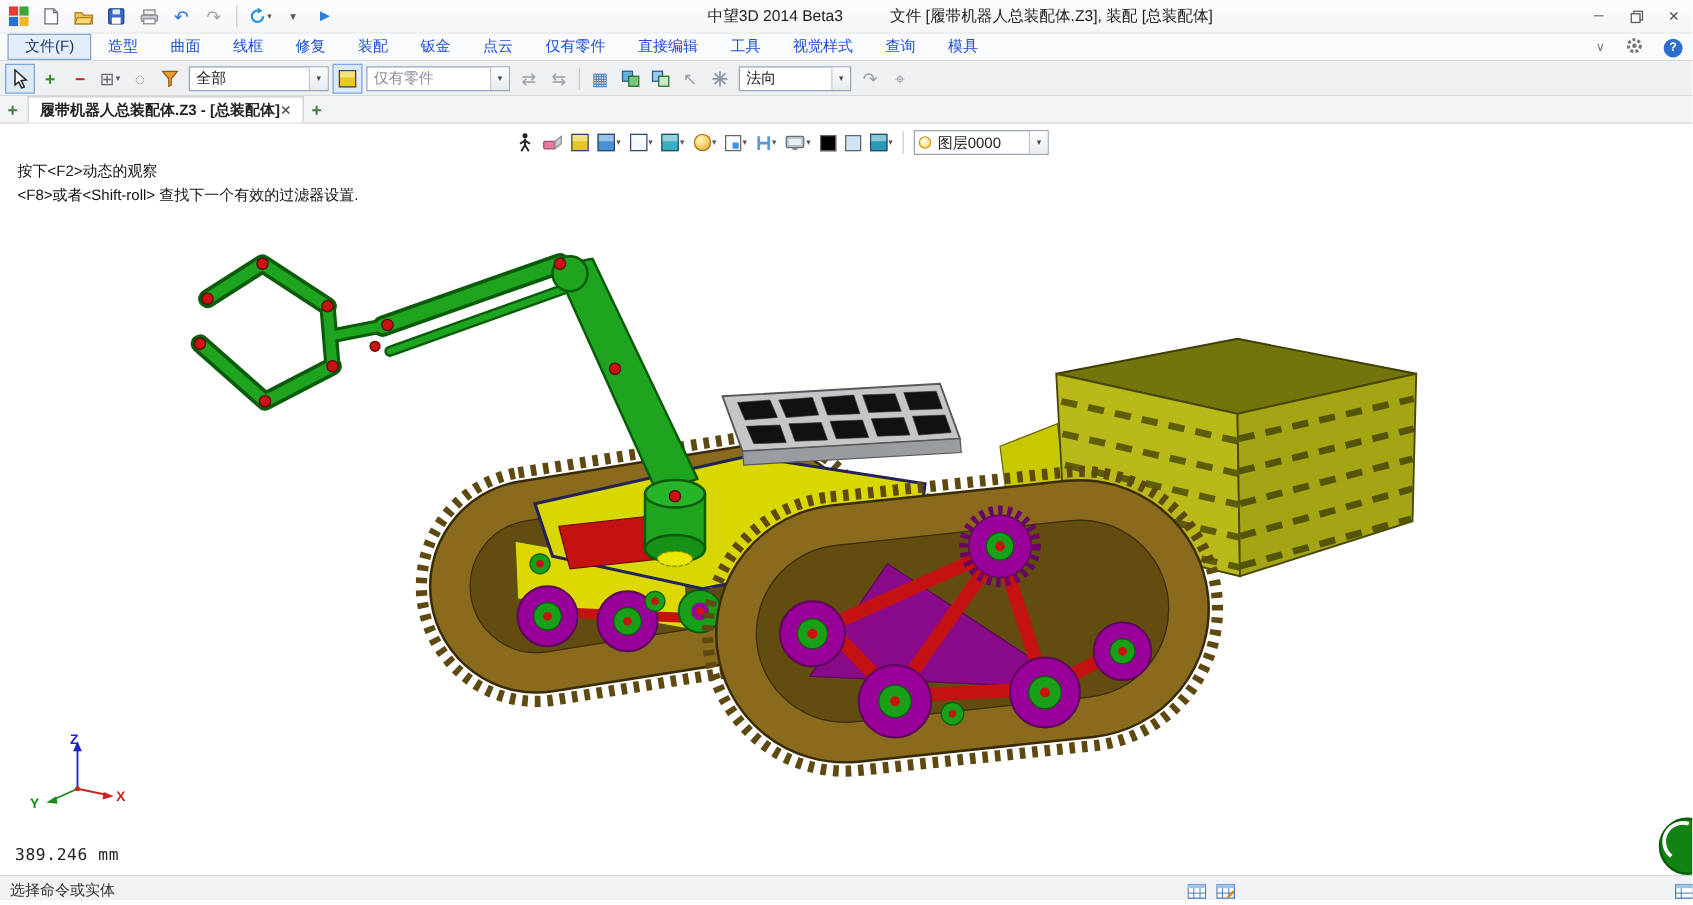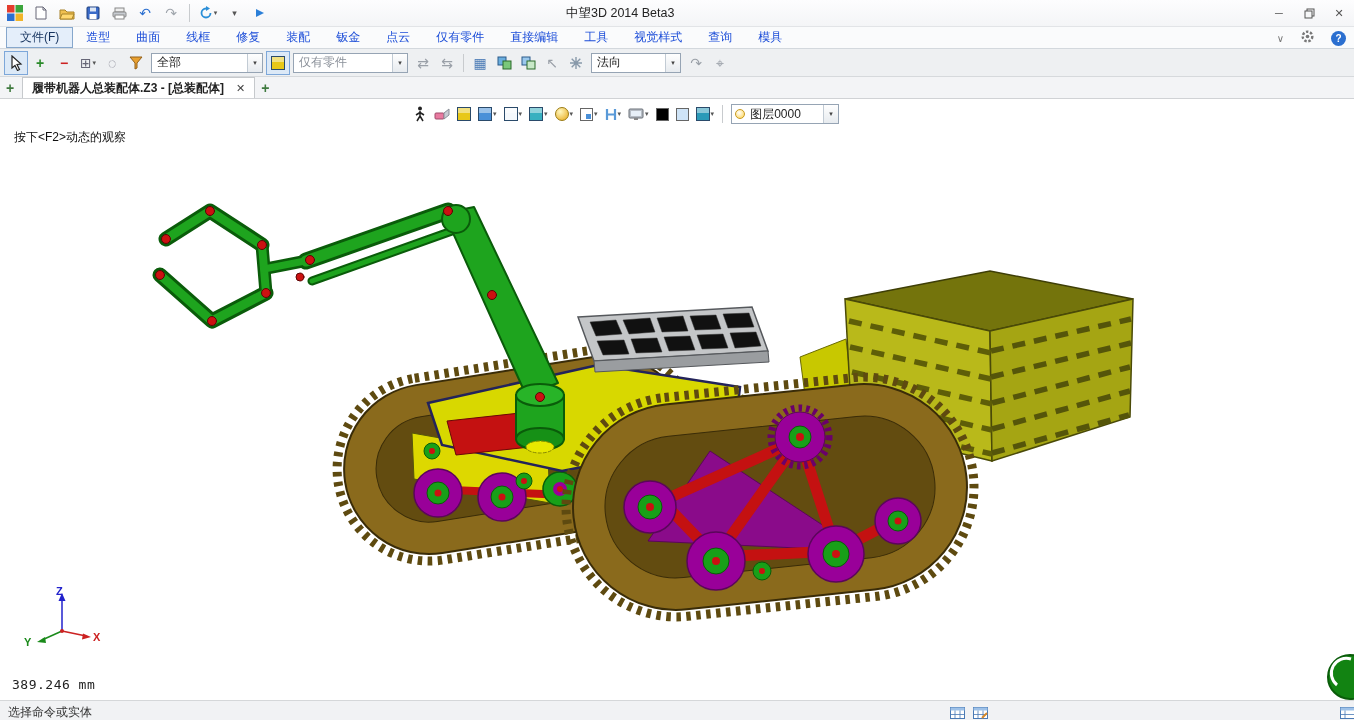--- a/index.html
+++ b/index.html
@@ -37,21 +37,21 @@
     border-left:1px solid #c2cbd4;background:linear-gradient(#fefefe,#e7ebef);font-size:7px;color:#444}
   .gray{color:#8a9099}
   .dd{font-size:7px;color:#555;margin-left:1px}
 
   
   .tabbar{position:absolute;left:0;top:77px;width:1354px;height:22px;background:#f3f4f6;
     border-bottom:1px solid #d0d2d5;display:flex;align-items:flex-end}
   .plusbtn{width:20px;height:21px;display:flex;align-items:center;justify-content:center;
     color:#3f7a3f;font-size:14px;font-weight:bold}
   .doctab{height:21px;background:#fff;border:1px solid #c6c9cc;border-bottom:none;
-    display:flex;align-items:center;gap:12px;padding:0 9px;margin-left:2px}
+    display:flex;align-items:center;gap:0;padding:0 9px;margin-left:2px}
   .doctab .ttl{font-weight:bold;color:#222}
   .doctab .close{color:#444;font-size:11px}
 
   
   .canvas{position:absolute;left:0;top:99px;width:1354px;height:601px;background:#fff;overflow:hidden}
   .model{position:absolute;left:0;top:0}
   .float-toolbar{position:absolute;left:410px;top:4px;display:flex;align-items:center;gap:1px}
   .fbtn{height:22px;display:flex;align-items:center;justify-content:center;padding:0 3px}
   .cube{width:14px;height:14px;border:1px solid #2a4a6a;position:relative}
   .cube::before{content:"";position:absolute;left:0;top:0;right:0;height:5px;background:rgba(255,255,255,.45)}
@@ -138,20 +138,21 @@
       <span class="qbtn">
           <span class="dd" style="font-size:9px">▾</span>
         </span>
       <span class="qbtn">
         <svg width="12" height="12">
             <polygon points="2,2 10,6 2,10" fill="#2b7fd8"></polygon>
           </svg>
       </span>
     </div>
     <div class="apptitle">中望3D 2014 Beta3</div>
+    <div class="docinfo">文件 [履带机器人总装配体.Z3],  装配 [总装配体]</div>
     <div class="winbtns">
       <span class="winbtn">─</span>
       <span class="winbtn">
         <svg width="11" height="11">
             <rect x="3" y="1" width="7" height="7" fill="none" stroke="#555"></rect>
             <rect x="1" y="3" width="7" height="7" fill="#f6f7f8" stroke="#555"></rect>
           </svg>
       </span>
       <span class="winbtn">✕</span>
     </div>
@@ -493,20 +494,21 @@
         </span>
       <span class="vsep"></span>
       <span class="combo" style="width:108px">
         <span class="bulb"></span>
         <span class="ctext">图层0000</span>
         <span class="carrow">▾</span>
       </span>
     </div>
 
     <div class="hint hint1">按下&lt;F2&gt;动态的观察</div>
+    <div class="hint hint2">&lt;F8&gt;或者&lt;Shift-roll&gt; 查找下一个有效的过滤器设置.</div>
     <div class="measure">389.246 mm</div>
   </div>
 
   <div class="statusbar">
     <span class="prompt">选择命令或实体</span>
     <span class="status-icons">
       <span>
         <svg width="15" height="13">
             <rect x="0.5" y="0.5" width="14" height="11" fill="#fff" stroke="#4a7ab5"></rect>
             <rect x="0.5" y="0.5" width="14" height="3" fill="#9ec1e8"></rect>

